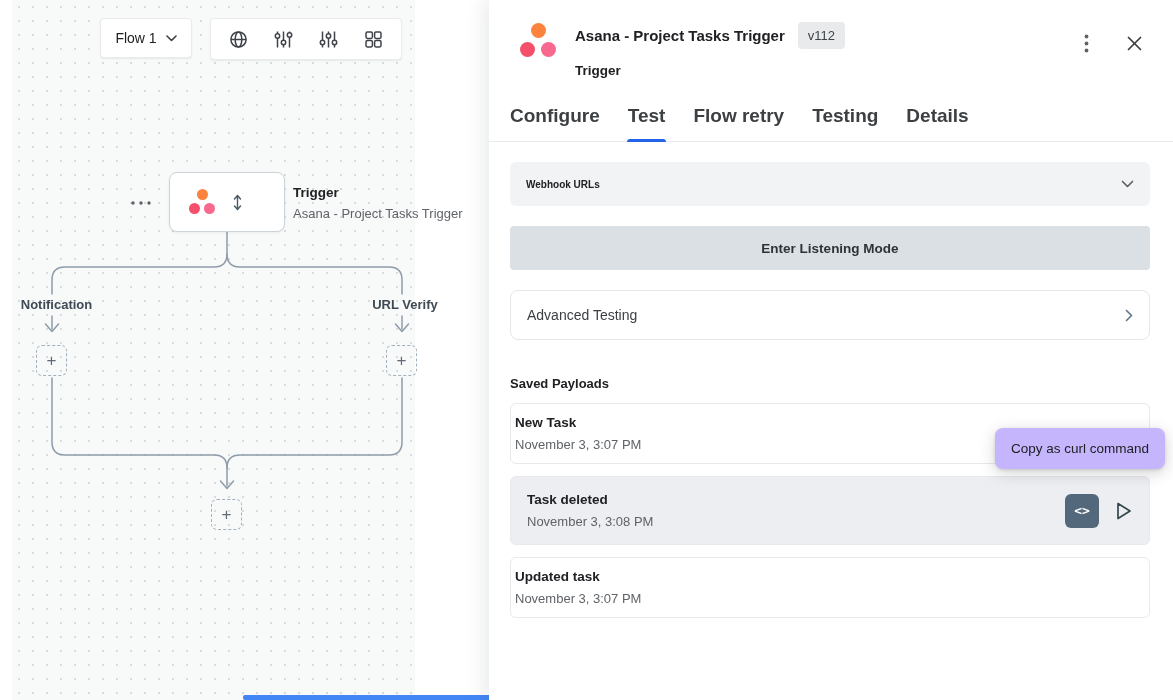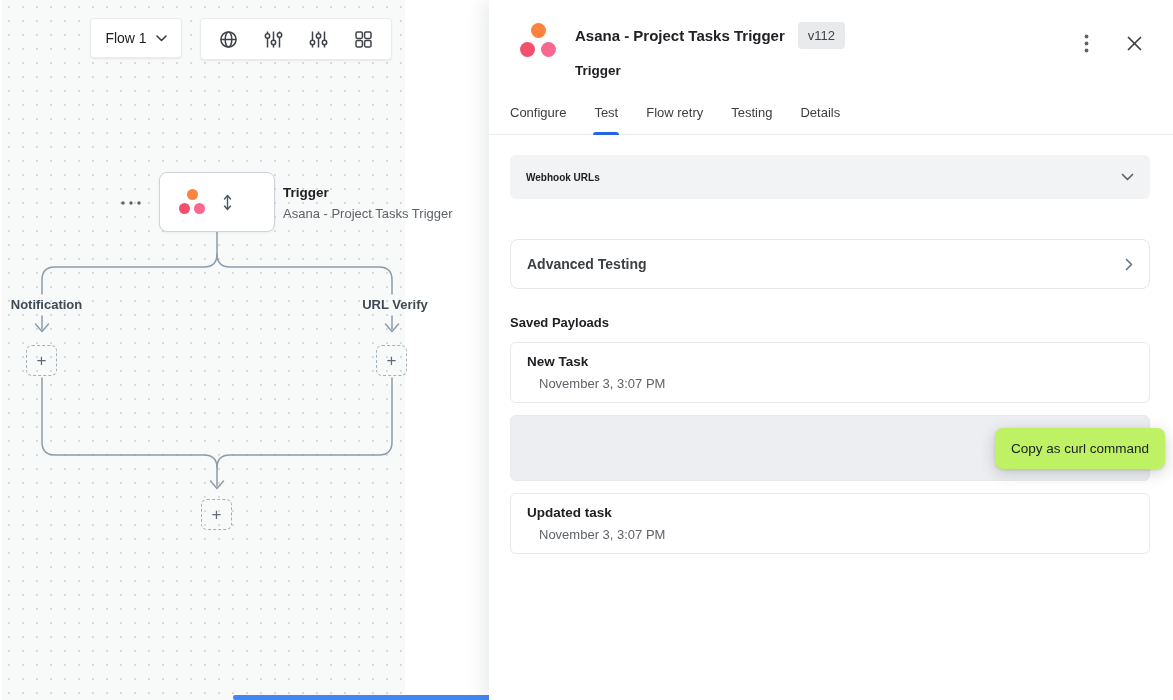--- a/index.html
+++ b/index.html
@@ -1,21 +1,21 @@
 <!DOCTYPE html>
 <html><head>
 <meta charset="utf-8">
 <style>
   * { margin:0; padding:0; box-sizing:border-box; }
   html,body { width:1173px; height:700px; overflow:hidden; }
   body { position:relative; font-family:"Liberation Sans", sans-serif; background:#fff; color:#202124; }
 
   
   .canvas {
-    position:absolute; left:2px; top:0; width:403px; height:700px;
+    position:absolute; left:12px; top:0; width:403px; height:700px;
     background-color:#f8f9f9;
     background-image: radial-gradient(circle, #d8dbdd 1px, transparent 1.3px);
     background-size:14px 14px;
   }
   .flow-btn {
     position:absolute; left:88px; top:18px; width:92px; height:40px;
     background:#fff; border:1px solid #e9ebed; border-radius:4px;
     box-shadow:0 1px 2px rgba(0,0,0,.07);
     display:flex; align-items:center; justify-content:center; gap:9px;
     font-size:14px; color:#202124; cursor:pointer;
@@ -85,21 +85,21 @@
   .version-badge {
     background:#e8eaeb; border-radius:4px; padding:6px 10px;
     font-size:13px; color:#3f4449;
   }
   .panel-subtitle { font-size:13.5px; font-weight:bold; color:#202124; margin-top:14px; }
   .head-actions { margin-left:auto; display:flex; align-items:center; gap:26px; margin-top:10px; }
   .icon-btn { display:flex; align-items:center; justify-content:center; width:22px; height:22px; cursor:pointer; }
 
   .tabs { display:flex; gap:26px; padding:0 20px; margin-top:14px; border-bottom:1px solid #e9ecee; }
   .tab {
-    position:relative; padding:13px 1px 14px; font-size:13px; font-weight:normal;
+    position:relative; padding:13px 1px 14px; font-size:19px; font-weight:bold;
     color:#3c4043; white-space:nowrap; cursor:pointer;
   }
   .tab.active::after {
     content:""; position:absolute; left:0; right:0; bottom:-1px; height:3px;
     background:#2563eb; border-radius:3px 3px 0 0;
   }
 
   .panel-content { padding:20px 23px 0 21px; position:relative; }
 
   .webhook-bar {
@@ -113,44 +113,44 @@
   .action-btn {
     flex:1; height:44px; background:#dbe0e5; border:none; border-radius:4px;
     font-family:"Liberation Sans", sans-serif; font-size:13.5px; font-weight:bold;
     color:#2e3338; cursor:pointer;
   }
 
   .advanced-card {
     margin-top:20px; height:50px; border:1px solid #e4e7e9; border-radius:8px;
     display:flex; align-items:center; padding:0 16px; cursor:pointer; background:#fff;
   }
-  .advanced-card .adv-label { font-size:14px; color:#3c4043;font-weight:bold; }
+  .advanced-card .adv-label { font-size:14px; color:#3c4043; }
   .adv-chevron { margin-left:auto; display:flex; align-items:center; }
 
-  .payloads-heading { margin-top:26px; font-size:13px; font-weight:bold; color:#202124; }
+  .payloads-heading { margin-top:36px; font-size:13px; font-weight:bold; color:#202124; }
 
   .payload-card {
     margin-top:12px; border:1px solid #e7e9eb; border-radius:6px;
-    padding:11px 16px; display:flex; align-items:center; background:#fff; cursor:pointer;
+    padding:11px 4px; display:flex; align-items:center; background:#fff; cursor:pointer;
   }
   .payload-card.highlighted { background:#eceef1; padding:15px 16px; }
   .payload-text { display:flex; flex-direction:column; gap:7px; }
   .payload-title { font-size:13.5px; font-weight:bold; color:#202124; }
-  .payload-date { font-size:13px; color:#5f6368;margin-left:12px; }
+  .payload-date { font-size:13px; color:#5f6368; }
   .payload-actions { margin-left:auto; display:flex; align-items:center; gap:15px; }
   .code-btn {
     width:34px; height:34px; border-radius:6px; background:#53687a; border:none;
     color:#fff; display:flex; align-items:center; justify-content:center;
     font-family:"DejaVu Sans Mono", monospace; font-size:13px; font-weight:bold; cursor:pointer;
   }
   .play-btn { background:none; border:none; display:flex; align-items:center; cursor:pointer; }
 
   .tooltip {
     position:absolute; top:428px; right:8px; z-index:5;
-    background:#bef264; border-radius:8px; padding:13px 16px;
+    background:#c4b5fd; border-radius:8px; padding:13px 16px;
     box-shadow:0 1px 3px rgba(0,0,0,.12), 0 4px 16px rgba(0,0,0,.18);
     font-size:13.5px; color:#202124; white-space:nowrap;
   }
 </style>
 </head>
 <body>
 
 <div class="canvas">
 
   <svg class="connectors" width="489" height="700" viewBox="0 0 489 700">
@@ -301,20 +301,21 @@
     <div class="webhook-bar">
       <span class="bar-label">Webhook URLs</span>
       <span class="bar-chevron">
         <svg width="13" height="8" viewBox="0 0 13 8" fill="none" stroke="#5f6368" stroke-width="1.7" stroke-linecap="round" stroke-linejoin="round">
           <path d="M1.5 1.5 L6.5 6.5 L11.5 1.5"></path>
         </svg>
       </span>
     </div>
 
     <div class="action-row">
+      <button class="action-btn">Enter Listening Mode</button>
     </div>
 
     <div class="advanced-card">
       <span class="adv-label">Advanced Testing</span>
       <span class="adv-chevron">
         <svg width="8" height="13" viewBox="0 0 8 13" fill="none" stroke="#64798a" stroke-width="1.7" stroke-linecap="round" stroke-linejoin="round">
           <path d="M1.5 1.5 L6.5 6.5 L1.5 11.5"></path>
         </svg>
       </span>
     </div>
@@ -322,20 +323,24 @@
     <div class="payloads-heading">Saved Payloads</div>
 
     <div class="payload-card">
       <div class="payload-text">
         <span class="payload-title">New Task</span>
         <span class="payload-date">November 3, 3:07 PM</span>
       </div>
     </div>
 
     <div class="payload-card highlighted">
+      <div class="payload-text">
+        <span class="payload-title">Task deleted</span>
+        <span class="payload-date">November 3, 3:08 PM</span>
+      </div>
       <div class="payload-actions">
         <button class="code-btn">
           <span>&lt;&gt;</span>
         </button>
         <button class="play-btn">
           <svg width="19" height="20" viewBox="0 0 19 20" fill="none" stroke="#37474f" stroke-width="1.7" stroke-linejoin="round">
             <path d="M4 2.5 L16 10 L4 17.5 Z"></path>
           </svg>
         </button>
       </div>

